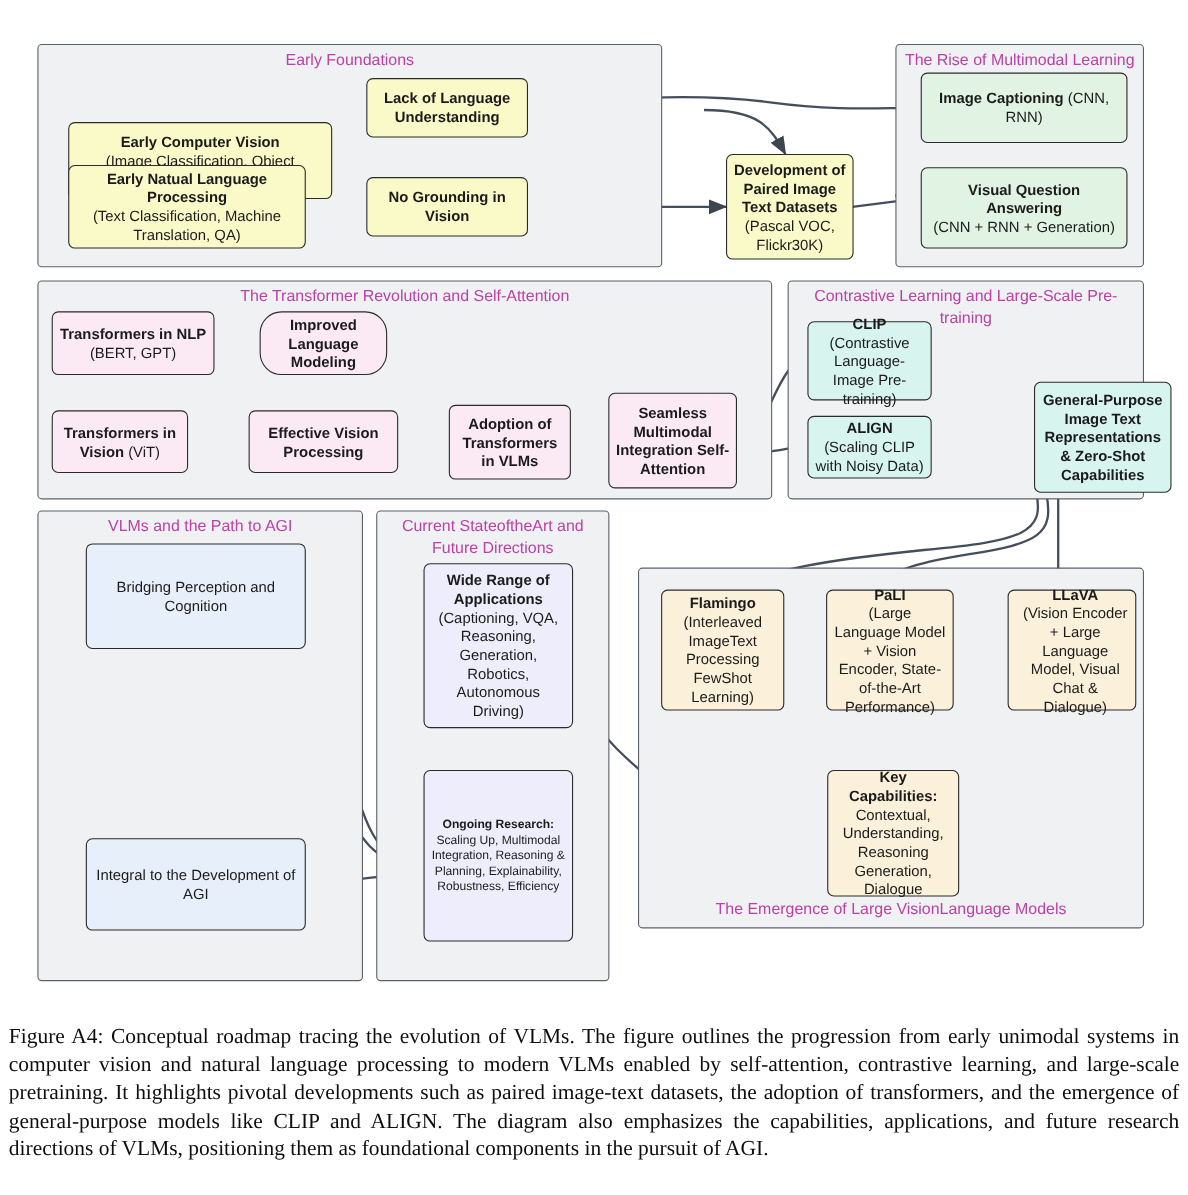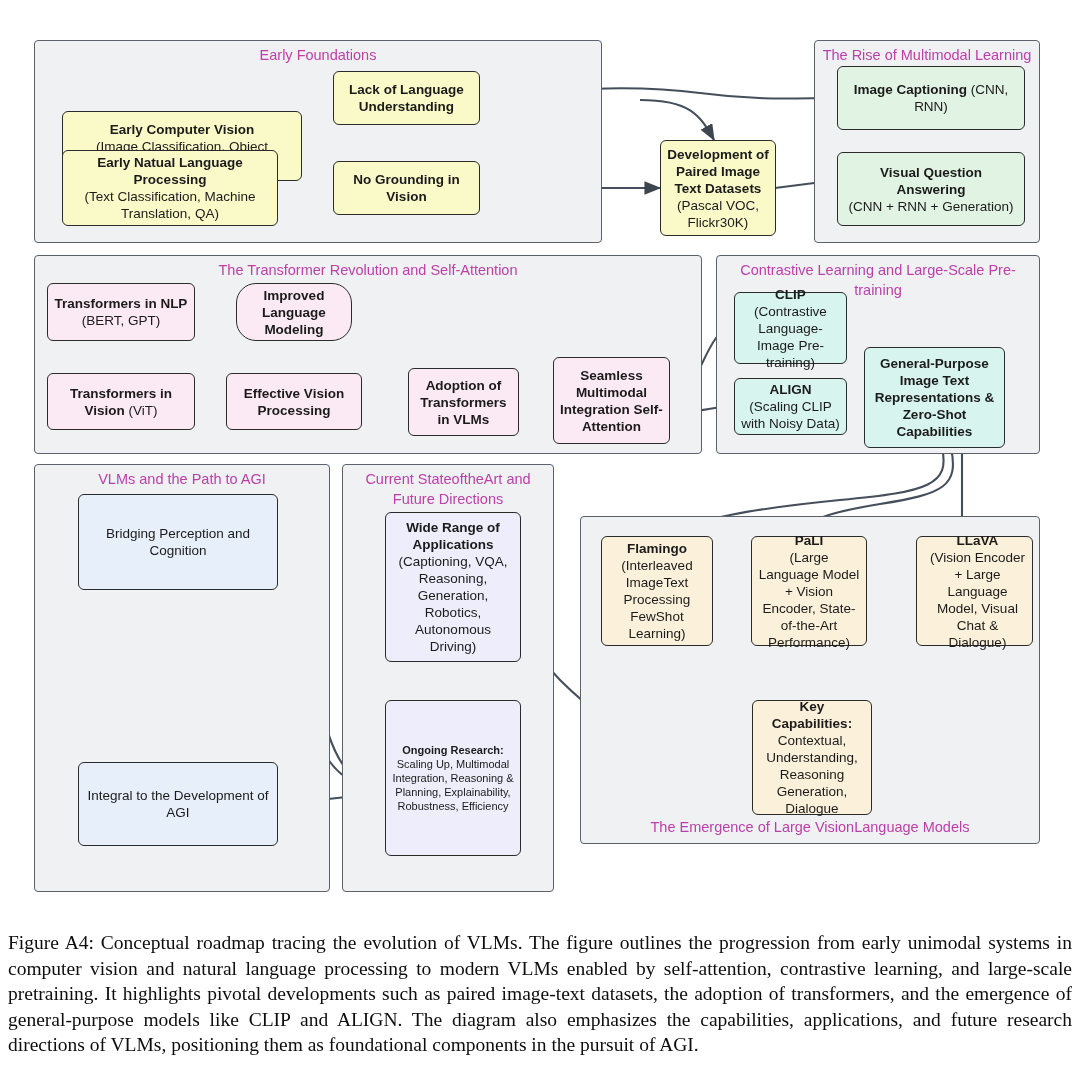--- a/index.html
+++ b/index.html
@@ -189,21 +189,21 @@
   </div>
 
   <div class="node g" style="left:837px;top:152px;width:188px;height:74px;">
     <span><b>Visual Question Answering</b><br><span>(CNN + RNN +  Generation)</span></span>
   </div>
 
   <div class="node p" style="left:47px;top:283px;width:148px;height:58px;">
     <span><b>Transformers in NLP</b><br><span>(BERT, GPT)</span></span>
   </div>
 
-  <div class="node p" style="left:47px;top:373px;width:148px;height:57px;">
+  <div class="node p" style="left:47px;top:373px;width:124px;height:57px;">
     <span><b>Transformers in Vision</b> <span>(ViT)</span></span>
   </div>
 
   <div class="node p" style="left:236px;top:283px;width:116px;height:58px;border-radius:20px;">
     <b>Improved Language Modeling</b>
   </div>
 
   <div class="node p" style="left:226px;top:373px;width:136px;height:57px;">
     <b>Effective Vision Processing</b>
   </div>
@@ -217,21 +217,21 @@
   </div>
 
   <div class="node c" style="left:734px;top:292px;width:113px;height:72px;">
     <span><b>CLIP</b><br><span>(Contrastive Language-Image Pre-training)</span></span>
   </div>
 
   <div class="node c" style="left:734px;top:378px;width:113px;height:57px;">
     <span><b>ALIGN</b><br><span>(Scaling CLIP with Noisy Data)</span></span>
   </div>
 
-  <div class="node c" style="left:864px;top:347px;width:141px;height:101px;">
+  <div class="node c" style="left:940px;top:347px;width:125px;height:101px;">
     <b>General-Purpose Image Text Representations &amp; Zero-Shot Capabilities</b>
   </div>
 
   <div class="node k" style="left:601px;top:536px;width:112px;height:110px;">
     <span><b>Flamingo</b><br><span>(Interleaved ImageText Processing FewShot Learning)</span></span>
   </div>
 
   <div class="node k" style="left:751px;top:536px;width:116px;height:110px;">
     <span><b>PaLI</b><br><span>(Large Language Model + Vision Encoder, State-of-the-Art Performance)</span></span>
   </div>

